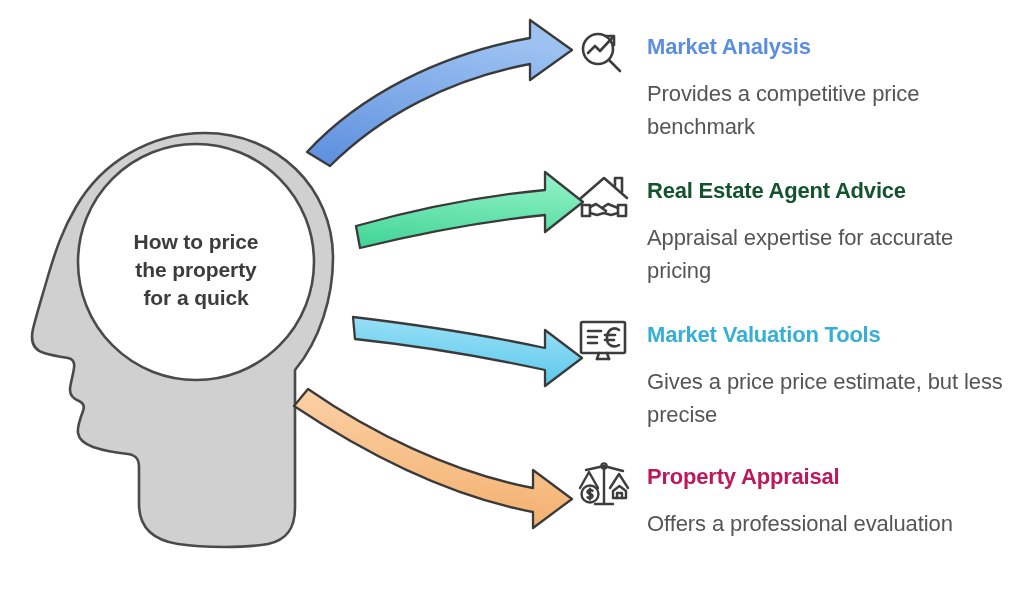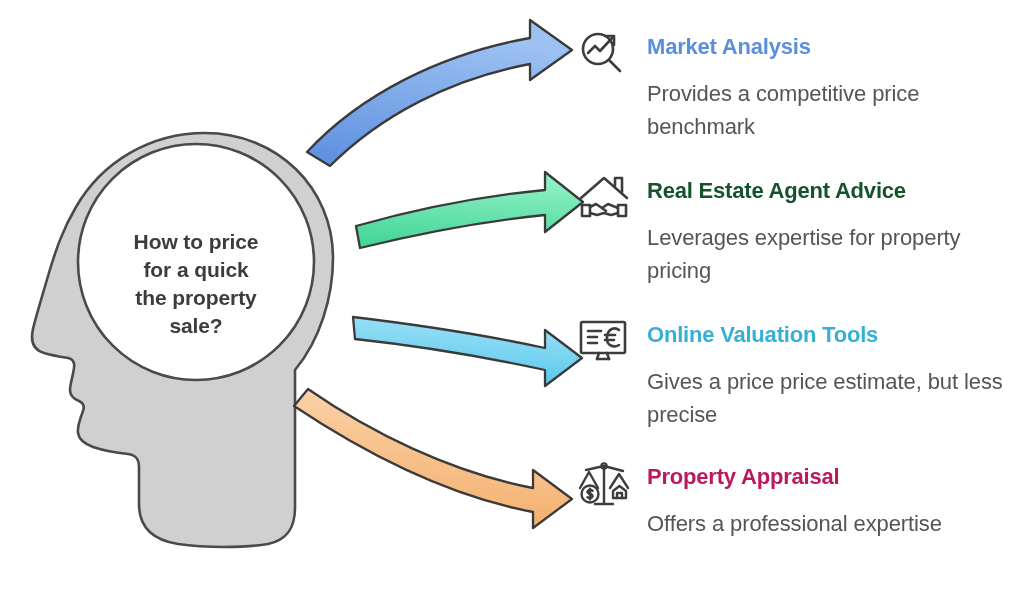--- a/index.html
+++ b/index.html
@@ -130,23 +130,22 @@
              C 287 540, 295 528, 295 508
              L 295 370
              C 320 340, 333 297, 333 258
              C 333 188, 277 133, 205 133 Z" fill="#d0d0d0" stroke="#4a4a4a" stroke-width="2.6" stroke-linejoin="round"></path>
 
     <circle cx="196" cy="262" r="118" fill="#ffffff" stroke="#4a4a4a" stroke-width="2.6"></circle>
   </svg>
 
   <div id="question-text">
     <div>How to price</div>
+    <div>the property</div>
     <div>for a quick</div>
-    <div>the property</div>
-    <div>sale?</div>
   </div>
 
   <svg id="arrows-layer" viewBox="0 0 1024 614">
     <defs>
       <linearGradient id="gradBlue" x1="0" y1="1" x2="0.3" y2="0">
         <stop offset="0%" stop-color="#5b8ede"></stop>
         <stop offset="100%" stop-color="#9dc2f2"></stop>
       </linearGradient>
       <linearGradient id="gradGreen" x1="0" y1="1" x2="0.2" y2="0">
         <stop offset="0%" stop-color="#3fd495"></stop>
@@ -220,56 +219,56 @@
           <path d="M 4 26 L 27 6 L 50 26"></path>
           <path d="M 38 14 L 38 6 L 45 6 L 45 20"></path>
           <rect x="5" y="33" width="8" height="11"></rect>
           <rect x="41" y="33" width="8" height="11"></rect>
           <path d="M 13 35 L 19 32 L 25 36 L 31 32 L 41 36"></path>
           <path d="M 13 41 L 20 43 L 27 41 L 34 43 L 41 41"></path>
           <path d="M 25 36 L 29 39"></path>
         </g>
       </svg>
       <div class="item-heading" style="color:#14532d">Real Estate Agent Advice</div>
-      <div class="item-desc">Leverages expertise for property pricing</div>
+      <div class="item-desc">Appraisal expertise for accurate pricing</div>
     </div>
 
     <div class="item-row r2">
       <svg class="item-icon" viewBox="0 0 54 50">
         <g fill="none" stroke="#3d3d3d" stroke-width="2.6" stroke-linecap="round" stroke-linejoin="round">
           <rect x="4" y="6" width="44" height="31" rx="1.5"></rect>
           <path d="M 20 43 L 32 43"></path>
           <path d="M 22 37 L 20 43"></path>
           <path d="M 30 37 L 32 43"></path>
           <line x1="11" y1="15" x2="24" y2="15"></line>
           <line x1="11" y1="21" x2="20" y2="21"></line>
           <line x1="11" y1="27" x2="20" y2="27"></line>
           <path d="M 42 14 C 38 11, 31 12, 30 21 C 29 30, 37 32, 42 29"></path>
           <line x1="28" y1="19" x2="38" y2="19"></line>
           <line x1="28" y1="24" x2="37" y2="24"></line>
         </g>
       </svg>
-      <div class="item-heading" style="color:#35afd5">Online Valuation Tools</div>
+      <div class="item-heading" style="color:#35afd5">Market Valuation Tools</div>
       <div class="item-desc">Gives a price price estimate, but less precise</div>
     </div>
 
     <div class="item-row r3">
       <svg class="item-icon" viewBox="0 0 54 50">
         <g fill="none" stroke="#3d3d3d" stroke-width="2.4" stroke-linecap="round" stroke-linejoin="round">
           <line x1="27" y1="10" x2="27" y2="45"></line>
           <line x1="18" y1="46" x2="36" y2="46"></line>
           <circle cx="27" cy="8" r="2.6"></circle>
           <path d="M 9 12 L 27 8 L 46 13"></path>
           <path d="M 3 30 L 12 14 L 21 30"></path>
           <path d="M 33 30 L 42 16 L 51 30"></path>
           <circle cx="13" cy="36" r="8.5"></circle>
           <path d="M 15.5 32.8 C 14 31.6, 10.5 31.8, 10.5 34 C 10.5 36.4, 15.5 35.6, 15.5 38 C 15.5 40.3, 12 40.4, 10.5 39.2"></path>
           <line x1="13" y1="30.8" x2="13" y2="41.4"></line>
           <path d="M 36 40 L 36 33 L 42.5 28 L 49 33 L 49 40 Z"></path>
           <path d="M 40 40 L 40 35 L 45 35 L 45 40"></path>
         </g>
       </svg>
       <div class="item-heading" style="color:#be185d">Property Appraisal</div>
-      <div class="item-desc">Offers a professional expertise</div>
+      <div class="item-desc">Offers a professional evaluation</div>
     </div>
 
   </div>
 </div>
 
 </body></html>

